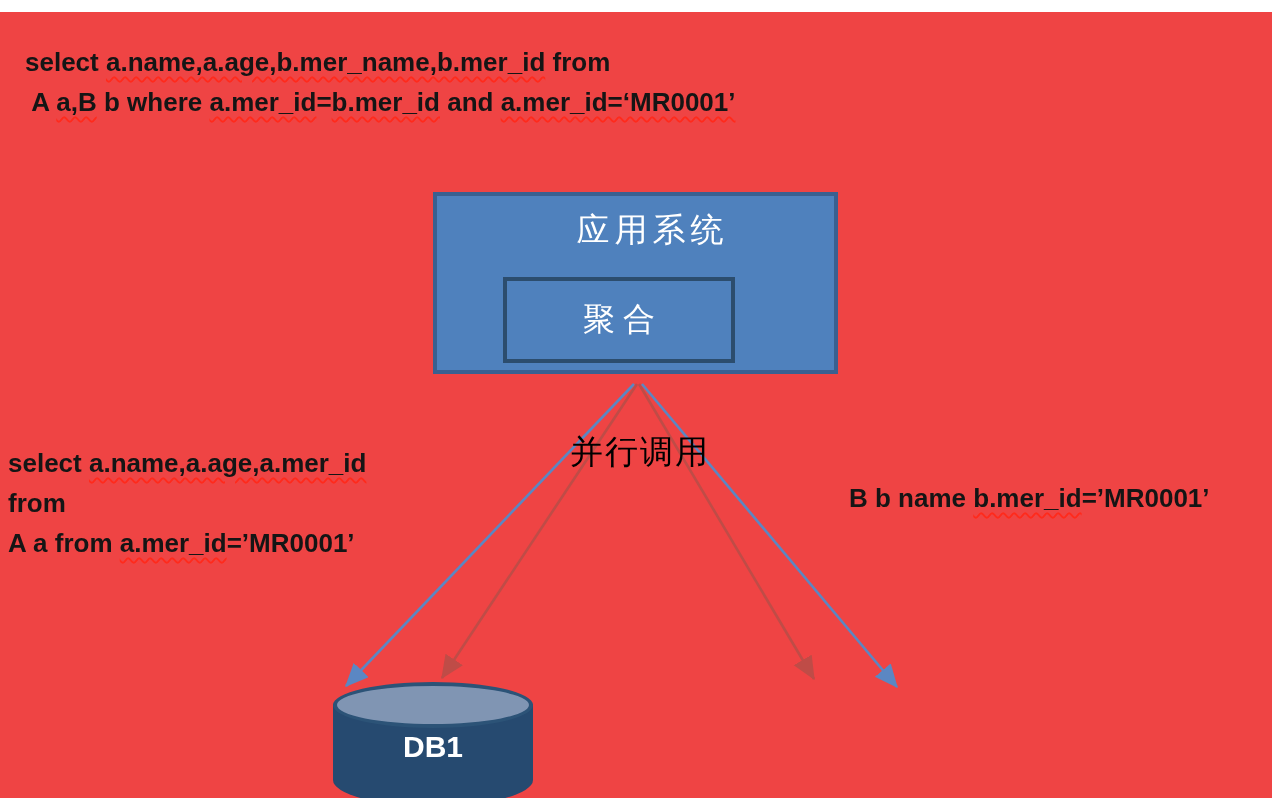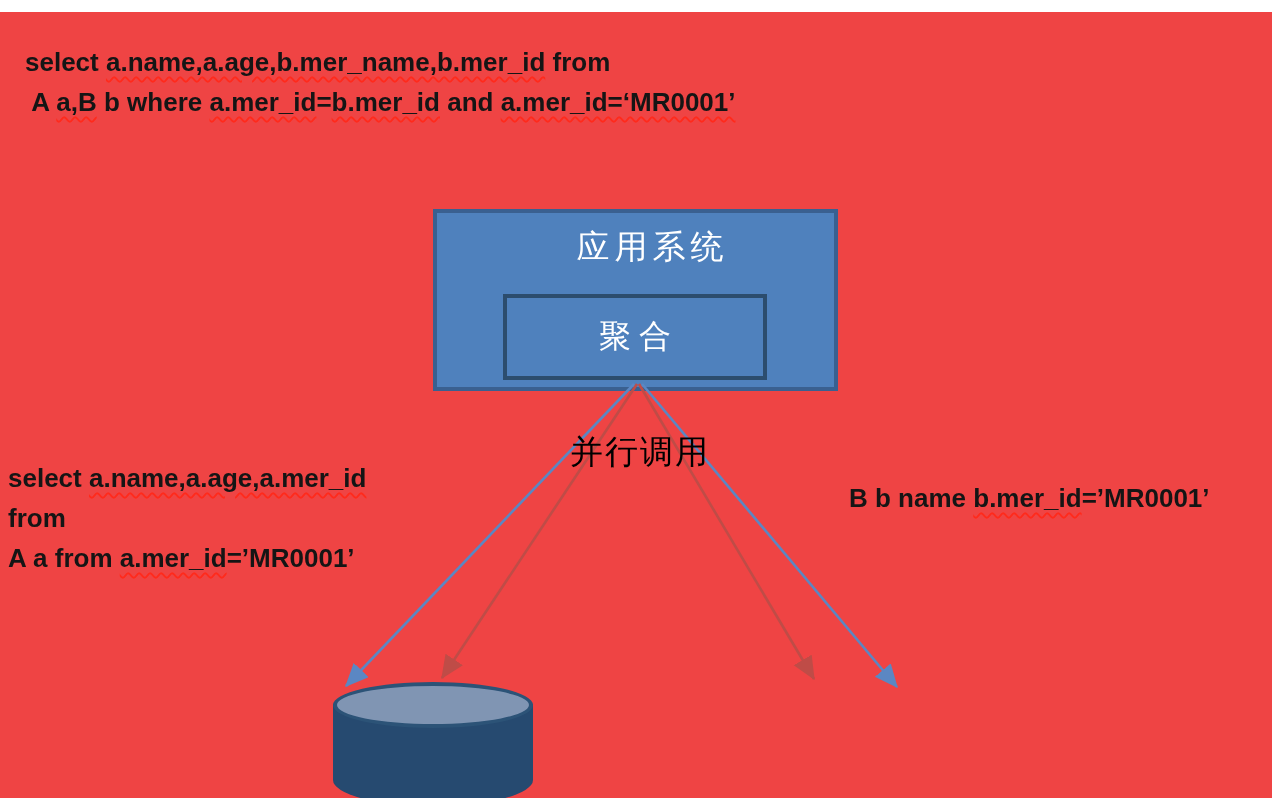--- a/index.html
+++ b/index.html
@@ -24,38 +24,38 @@
   .sql-line { white-space: pre; }
   .wavy {
     text-decoration-line: underline;
     text-decoration-style: wavy;
     text-decoration-color: #ff2a1c;
     text-decoration-thickness: 2px;
     text-underline-offset: 5px;
   }
   .app-box {
     position: absolute;
-    left: 433px; top: 197px;
+    left: 433px; top: 180px;
     width: 405px; height: 182px;
     background: #4f81bd;
     border: 4px solid #3a6090;
     padding-left: 34px;
   }
   .app-title {
     margin-top: 12px;
     text-align: center;
     color: #ffffff;
     font-family: "DejaVu Serif", "Liberation Serif", serif;
     font-size: 33px;
     letter-spacing: 5px;
   }
   .inner-box {
     position: absolute;
     left: 66px; top: 81px;
-    width: 264px; height: 86px;
+    width: 232px; height: 86px;
     background: #4f81bd;
     border: 4px solid #2c4d6e;
     display: flex;
     align-items: center;
     justify-content: center;
   }
   .inner-label {
     color: #ffffff;
     font-family: "DejaVu Serif", "Liberation Serif", serif;
     font-size: 32px;
@@ -133,23 +133,24 @@
       </marker>
     </defs>
     <line x1="634" y1="372" x2="346" y2="674" stroke="#5b87c3" stroke-width="2.6" marker-end="url(#arrowBlue)"></line>
     <line x1="637" y1="372" x2="442" y2="666" stroke="#bf4c47" stroke-width="2.6" marker-end="url(#arrowRed)"></line>
     <line x1="639" y1="372" x2="814" y2="667" stroke="#bf4c47" stroke-width="2.6" marker-end="url(#arrowRed)"></line>
     <line x1="642" y1="372" x2="897" y2="675" stroke="#5b87c3" stroke-width="2.6" marker-end="url(#arrowBlue)"></line>
   </svg>
 
   <div class="parallel-label">并行调用</div>
 
-  <div class="sql-block" style="left:8px; top:446px;"><div class="sql-line"><span>select </span><span class="wavy">a.name,a.age,a.mer_id</span></div><div class="sql-line"><span>from</span></div><div class="sql-line"><span>A a from </span><span class="wavy">a.mer_id</span><span>=’MR0001’</span></div></div>
+  <div class="sql-block" style="left:8px; top:431px;"><div class="sql-line"><span>select </span><span class="wavy">a.name,a.age,a.mer_id</span></div><div class="sql-line"><span>from</span></div><div class="sql-line"><span>A a from </span><span class="wavy">a.mer_id</span><span>=’MR0001’</span></div></div>
 
   <div class="sql-block" style="left:849px; top:466px;"><div class="sql-line"><span>B b name </span><span class="wavy">b.mer_id</span><span>=’MR0001’</span></div></div>
 
   <div class="cylinder" id="db1">
     <div class="cyl-body"></div>
     <div class="cyl-top"></div>
+    <div class="cyl-label">DB1</div>
   </div>
 
 
 </div>
 
 </body></html>

